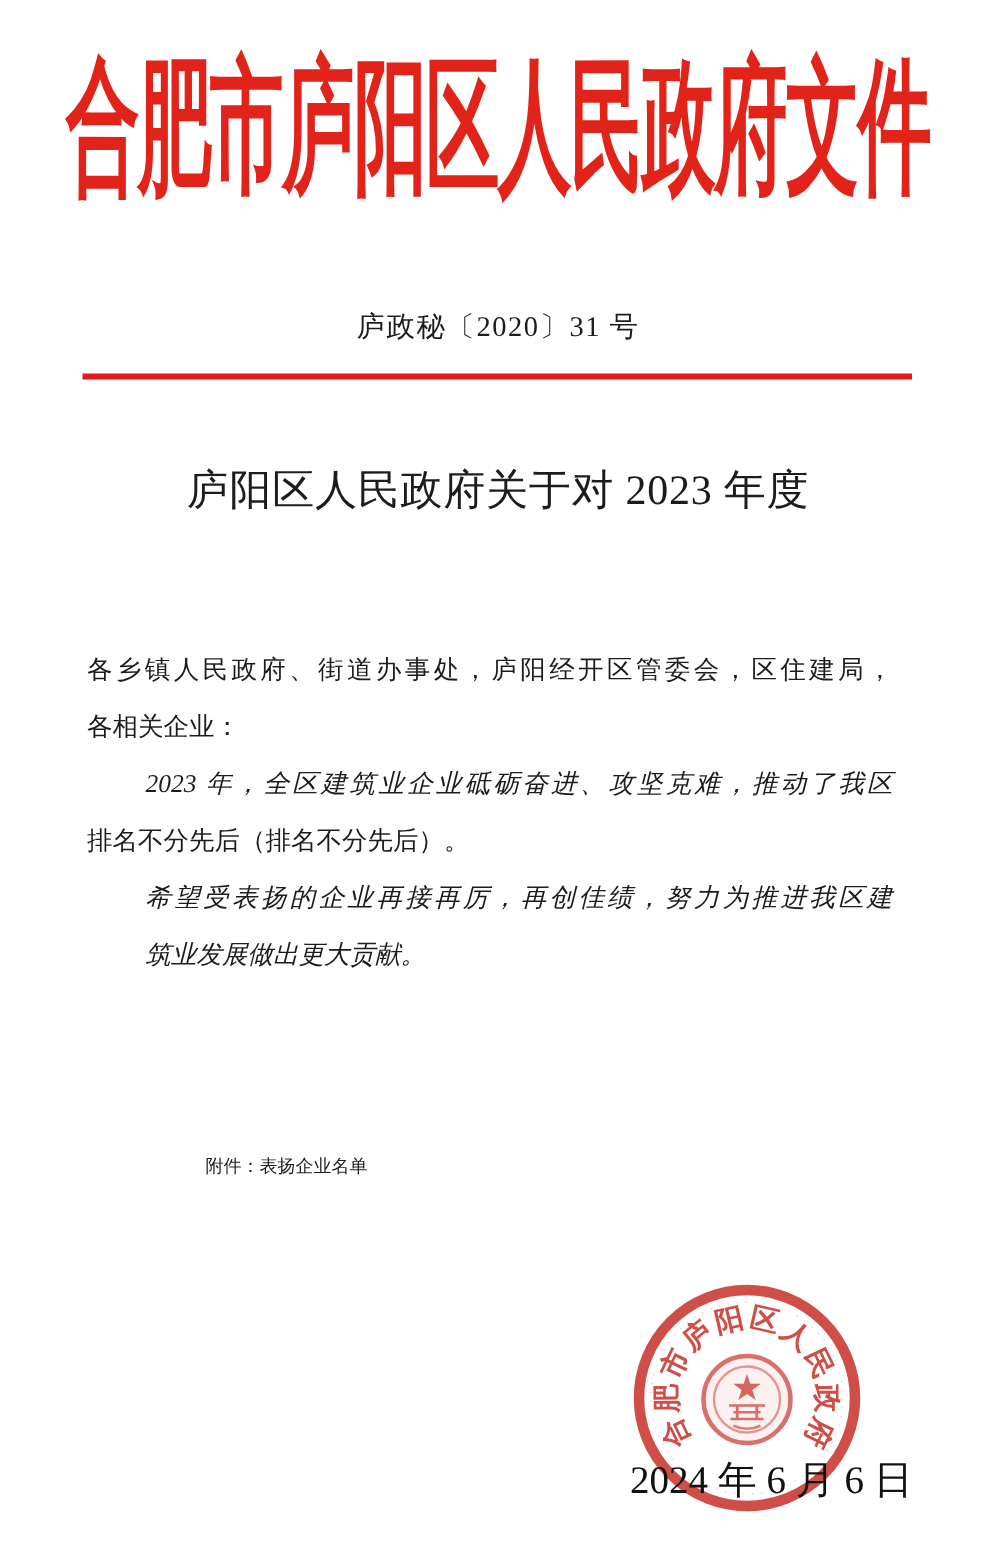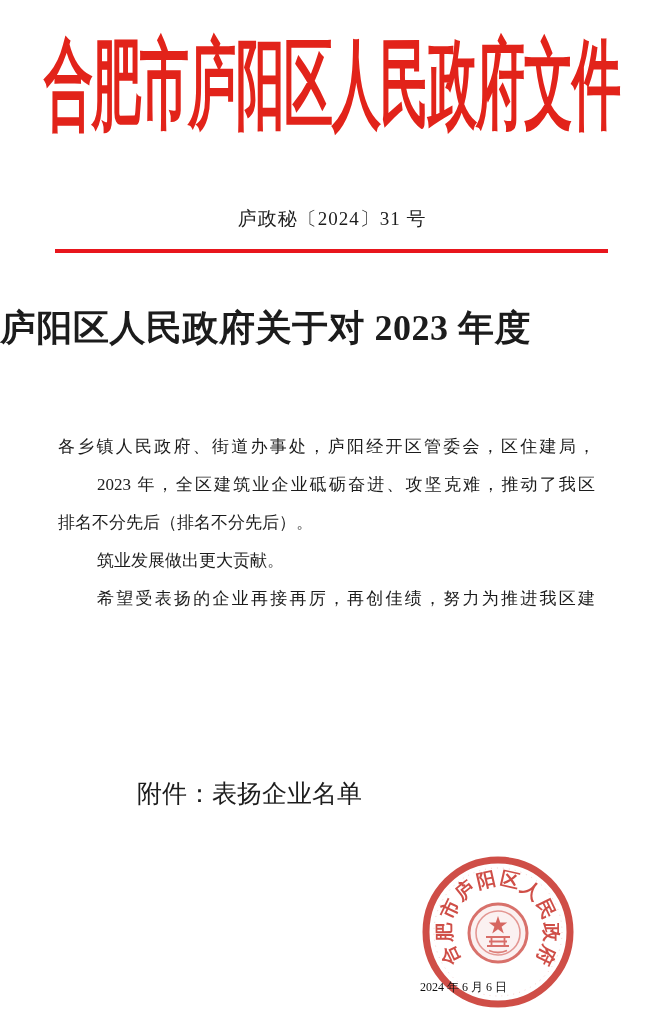--- a/index.html
+++ b/index.html
@@ -44,42 +44,43 @@
     left: 55px;
     width: 553px;
     height: 4px;
     background: #e8161d;
   }
   .doc-title {
     position: absolute;
     top: 300px;
     left: 0;
     width: 100%;
-    font-size: 36px;
+    text-align: center;
+    font-size: 28px;
     line-height: 36px;
-    font-weight: bold;
+    font-weight: normal;
     letter-spacing: 0.5px;
   }
   .body-text {
     position: absolute;
     top: 418px;
     left: 58px;
     width: 537px;
     font-size: 17px;
     line-height: 38px;
   }
   .body-text .line { width: 100%; }
   .l-justify { text-align: justify; text-align-last: justify; }
-  .l-indent  { text-indent: 39px; }
+  .l-indent  { text-indent: 39px; font-style: italic; }
   .attachment {
     position: absolute;
-    top: 765px;
+    top: 748px;
     left: 58px;
     width: 537px;
-    font-size: 25px;
+    font-size: 12px;
     line-height: 38px;
     text-indent: 79px;
   }
   .seal {
     position: absolute;
     left: 413px;
     top: 837px;
     width: 170px;
     height: 170px;
     filter: blur(0.4px) opacity(0.88);
@@ -88,49 +89,50 @@
   .seal text {
     font-family: "Liberation Serif", "DejaVu Serif", serif;
     font-weight: bold;
     font-size: 19px;
     fill: #c9362e;
   }
   .issue-date {
     position: absolute;
     left: 420px;
     top: 963px;
-    font-size: 12px;
+    font-size: 26px;
     line-height: 28px;
     color: #111111;
     z-index: 5;
     white-space: nowrap;
     text-align: right;
   }
 </style>
 </head>
 <body>
 
 <div class="page">
 
   <div class="red-header">合肥市庐阳区人民政府文件</div>
 
-  <div class="doc-number">庐政秘〔2024〕31 号</div>
+  <div class="doc-number">庐政秘〔2020〕31 号</div>
 
   <div class="red-line"></div>
 
   <div class="doc-title">
     <div>庐阳区人民政府关于对 2023 年度</div>
   </div>
 
   <div class="body-text">
     <div class="line l-justify">各乡镇人民政府、街道办事处，庐阳经开区管委会，区住建局，</div>
+    <div class="line">各相关企业：</div>
     <div class="line l-justify l-indent">2023 年，全区建筑业企业砥砺奋进、攻坚克难，推动了我区</div>
     <div class="line">排名不分先后（排名不分先后）。</div>
+    <div class="line l-justify l-indent">希望受表扬的企业再接再厉，再创佳绩，努力为推进我区建</div>
     <div class="line l-indent">筑业发展做出更大贡献。</div>
-    <div class="line l-justify l-indent">希望受表扬的企业再接再厉，再创佳绩，努力为推进我区建</div>
   </div>
 
   <div class="attachment">附件：表扬企业名单</div>
 
   <div class="seal">
     <svg viewBox="0 0 170 170" xmlns="http://www.w3.org/2000/svg">
 
       <circle cx="85" cy="85" r="72" fill="none" stroke="#c9362e" stroke-width="7"></circle>
 
       <circle cx="85" cy="85" r="64" fill="none" stroke="#c9362e" stroke-width="1" stroke-dasharray="1 5" opacity="0.25"></circle>

